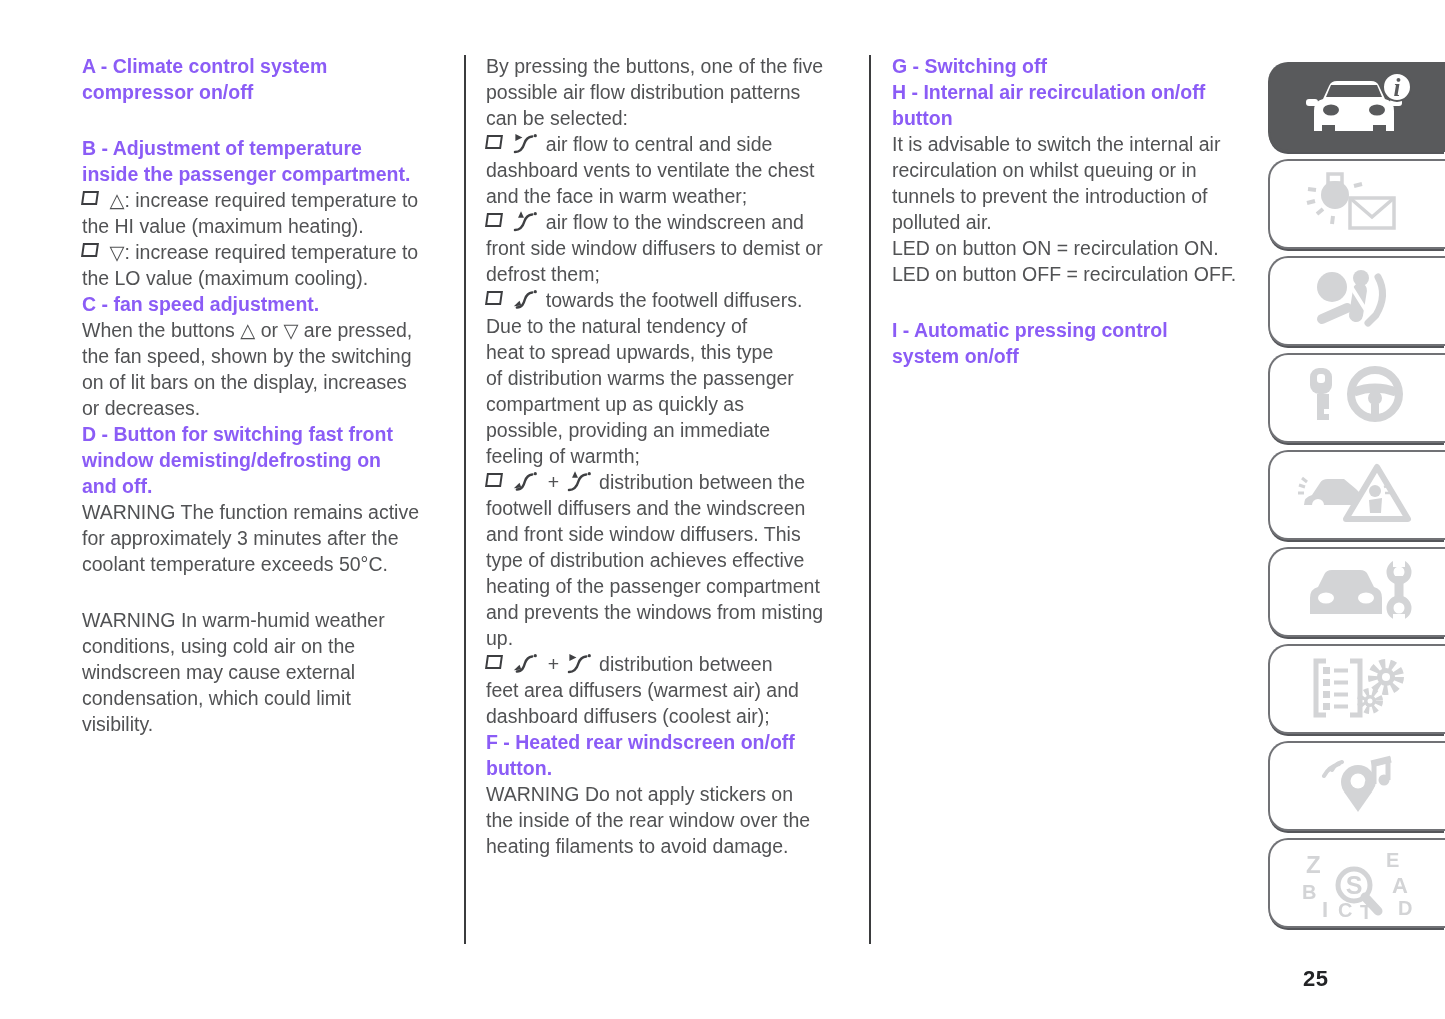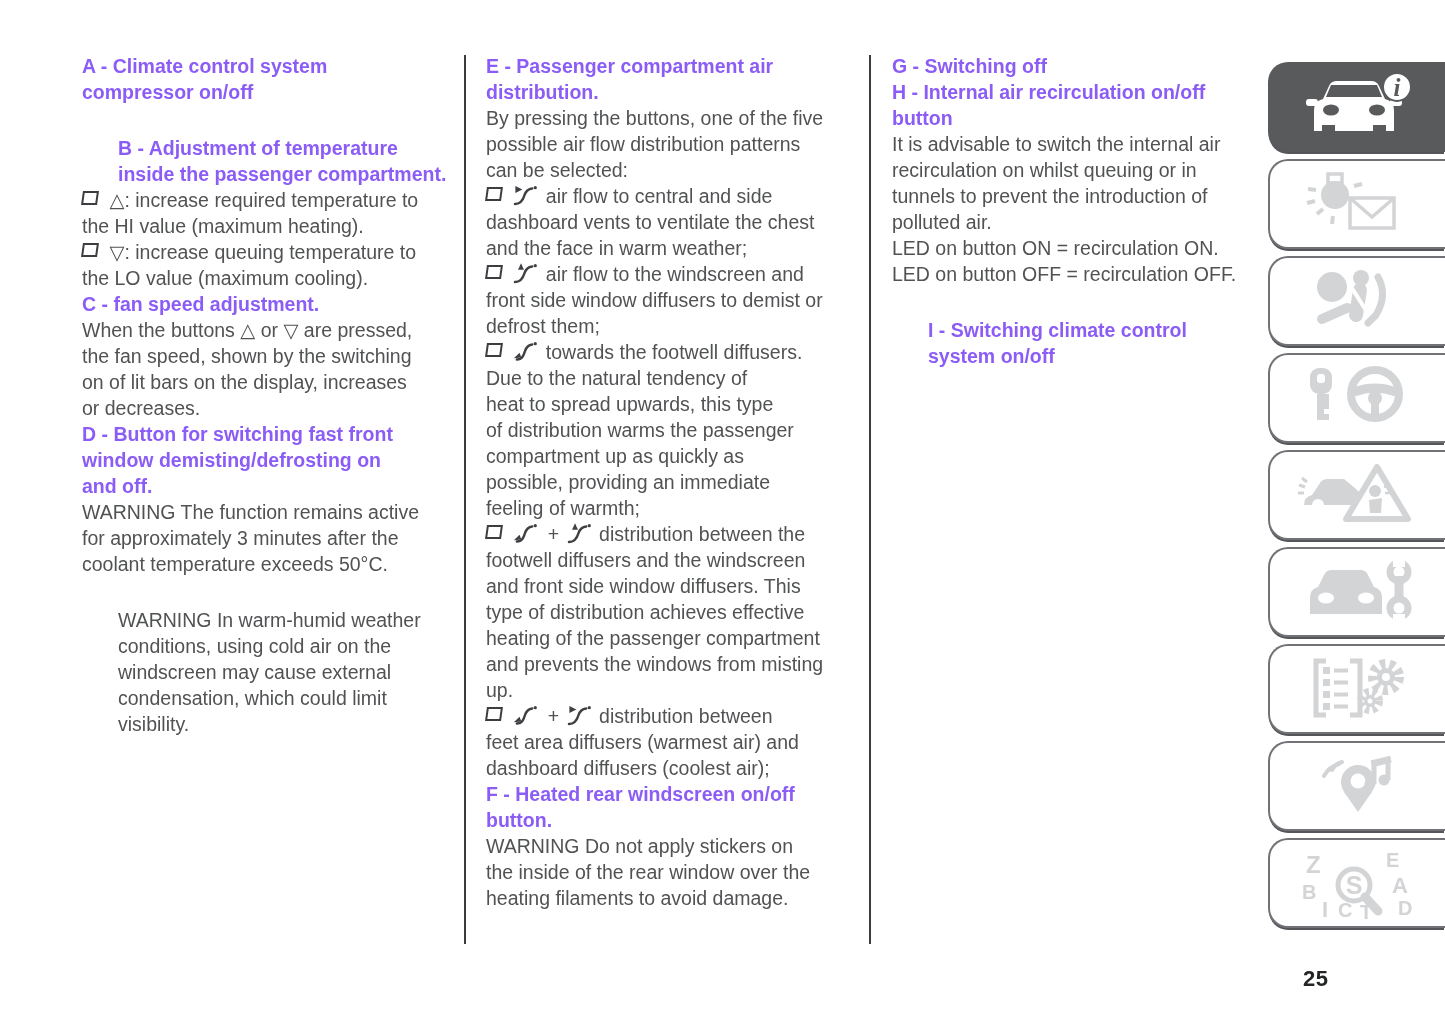--- a/index.html
+++ b/index.html
@@ -13,21 +13,21 @@
   
   .col{
     position:absolute;top:53px;width:372px;
     font-size:19.5px;line-height:26px;color:#515254;
   }
   .col-0{left:82px;}
   .col-1{left:486px;}
   .col-2{left:892px;}
   .block{white-space:pre-line;}
   .block.h{font-weight:bold;color:#8b5cf6;}
-  .block.gap{margin-top:30px;margin-left:36px;}
+  .block.gap{margin-top:30px;}
 
   
   .sq{
     display:inline-block;width:12px;height:10px;
     border:2.4px solid #3c3d40;transform:skewX(-8deg);
     margin-right:6px;position:relative;top:-2px;
   }
   .airicon{display:inline-block;vertical-align:-3px;margin-right:2px;line-height:0;}
   .plus{color:#515254;margin:0 2px;}
 
@@ -58,42 +58,40 @@
 <body>
 
 <div class="page">
   <div class="col col-0">
       <div class="block h"><span>A - Climate control system
 compressor on/off</span></div>
       <div class="block h gap"><span>B - Adjustment of temperature
 inside the passenger compartment.</span></div>
       <div class="block p"><span class="sq"></span> <span>△: increase required temperature to
 the HI value (maximum heating).</span></div>
-      <div class="block p"><span class="sq"></span> <span>▽: increase queuing temperature to
+      <div class="block p"><span class="sq"></span> <span>▽: increase required temperature to
 the LO value (maximum cooling).</span></div>
       <div class="block h"><span>C - fan speed adjustment.</span></div>
       <div class="block p"><span>When the buttons △ or ▽ are pressed,
 the fan speed, shown by the switching
 on of lit bars on the display, increases
 or decreases.</span></div>
       <div class="block h"><span>D - Button for switching fast front
 window demisting/defrosting on
 and off.</span></div>
       <div class="block p"><span>WARNING The function remains active
 for approximately 3 minutes after the
 coolant temperature exceeds 50°C.</span></div>
       <div class="block p gap"><span>WARNING In warm-humid weather
 conditions, using cold air on the
 windscreen may cause external
 condensation, which could limit
 visibility.</span></div>
     </div>
   <div class="col col-1">
-      <div class="block h"><span>E - Passenger compartment air
-distribution.</span></div>
       <div class="block p"><span>By pressing the buttons, one of the five
 possible air flow distribution patterns
 can be selected:</span></div>
       <div class="block p"><span class="sq"></span> <span class="airicon"><svg width="25" height="22" viewBox="0 0 26 23">
             <path d="M2 21 C8 21 10.5 16.5 12 11.5 C13.5 6.8 16.5 5 20 4.6" fill="none" stroke="#3f4043" stroke-width="2.6" stroke-linecap="round"></path>
             <circle cx="23.2" cy="3.8" r="1.7" fill="#3f4043"></circle>
             <polygon points="2.4,2.2 2.4,9.4 9.8,5.8" fill="#3f4043"></polygon>
           </svg></span> <span>air flow to central and side
 dashboard vents to ventilate the chest
 and the face in warm weather;</span></div>
@@ -150,21 +148,21 @@
   <div class="col col-2">
       <div class="block h"><span>G - Switching off</span></div>
       <div class="block h"><span>H - Internal air recirculation on/off
 button</span></div>
       <div class="block p"><span>It is advisable to switch the internal air
 recirculation on whilst queuing or in
 tunnels to prevent the introduction of
 polluted air.
 LED on button ON = recirculation ON.
 LED on button OFF = recirculation OFF.</span></div>
-      <div class="block h gap"><span>I - Switching climate control
+      <div class="block h gap"><span>I - Automatic pressing control
 system on/off</span></div>
     </div>
 
   <div class="divider divider-1"></div>
   <div class="divider divider-2"></div>
 
   <div class="sidebar">
       <div class="side-btn active">
         <span class="side-icon"><svg width="120" height="72" viewBox="0 0 120 72">
             <rect x="8" y="28" width="12" height="7" rx="3" fill="#fff"></rect>

